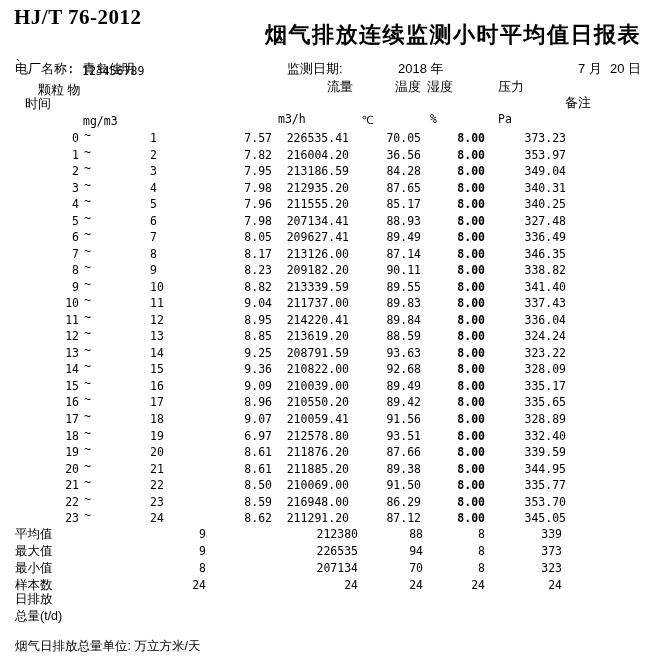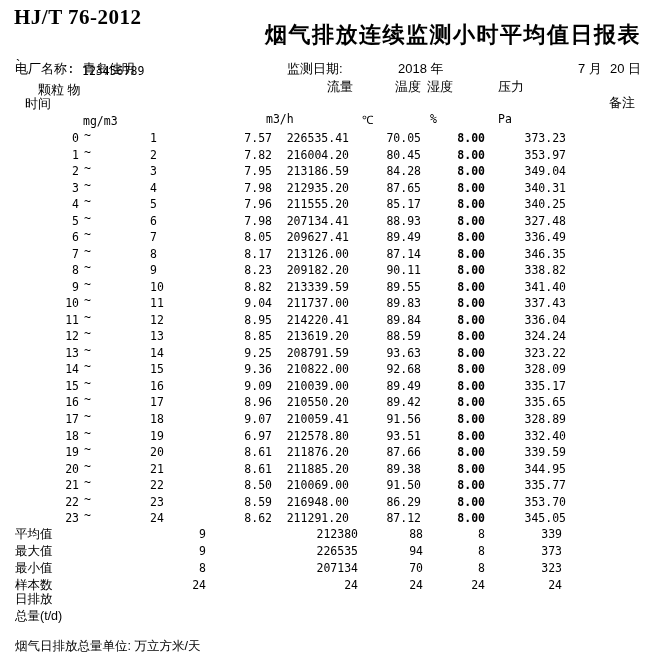--- a/index.html
+++ b/index.html
@@ -55,24 +55,24 @@
 <div class="abs hdr" style="left:398px;top:60px;">2018 年</div>
 <div class="abs hdr" style="left:566px;top:60px;margin-left:12px;">7 月</div>
 <div class="abs hdr" style="left:610px;top:60px;">20 日</div>
 
 <div class="abs hdr" style="left:38px;top:81px;">颗粒 物</div>
 <div class="abs hdr" style="left:327px;top:78px;">流量</div>
 <div class="abs hdr" style="left:395px;top:78px;">温度</div>
 <div class="abs hdr" style="left:427px;top:78px;">湿度</div>
 <div class="abs hdr" style="left:498px;top:78px;">压力</div>
 <div class="abs hdr" style="left:5px;top:95px;margin-left:20px;">时间</div>
-<div class="abs hdr" style="left:565px;top:94px;margin-left:44px;">备注</div>
+<div class="abs hdr" style="left:565px;top:94px;">备注</div>
 
 <div class="abs num" style="left:83px;top:114px;">mg/m3</div>
-<div class="abs num" style="left:266px;top:112px;">m3/h</div>
+<div class="abs num" style="left:278px;top:112px;">m3/h</div>
 <div class="abs num" style="left:362px;top:112px;">℃</div>
 <div class="abs num" style="left:430px;top:112px;">%</div>
 <div class="abs num" style="left:498px;top:112px;">Pa</div>
 
 <div id="rows">
     <div class="row" style="top: 0px;">
     <span class="c num c-from">0</span>
     <span class="c num c-tilde">~</span>
     <span class="c num c-to">1</span>
     <span class="c num c-dust">7.57</span>
@@ -80,21 +80,21 @@
     <span class="c num c-temp">70.05</span>
     <span class="c num c-hum">8.00</span>
     <span class="c num c-press">373.23</span>
   </div>
     <div class="row" style="top: 16.53px;">
     <span class="c num c-from">1</span>
     <span class="c num c-tilde">~</span>
     <span class="c num c-to">2</span>
     <span class="c num c-dust">7.82</span>
     <span class="c num c-flow">216004.20</span>
-    <span class="c num c-temp">80.45</span>
+    <span class="c num c-temp">36.56</span>
     <span class="c num c-hum">8.00</span>
     <span class="c num c-press">353.97</span>
   </div>
     <div class="row" style="top: 33.06px;">
     <span class="c num c-from">2</span>
     <span class="c num c-tilde">~</span>
     <span class="c num c-to">3</span>
     <span class="c num c-dust">7.95</span>
     <span class="c num c-flow">213186.59</span>
     <span class="c num c-temp">84.28</span>

